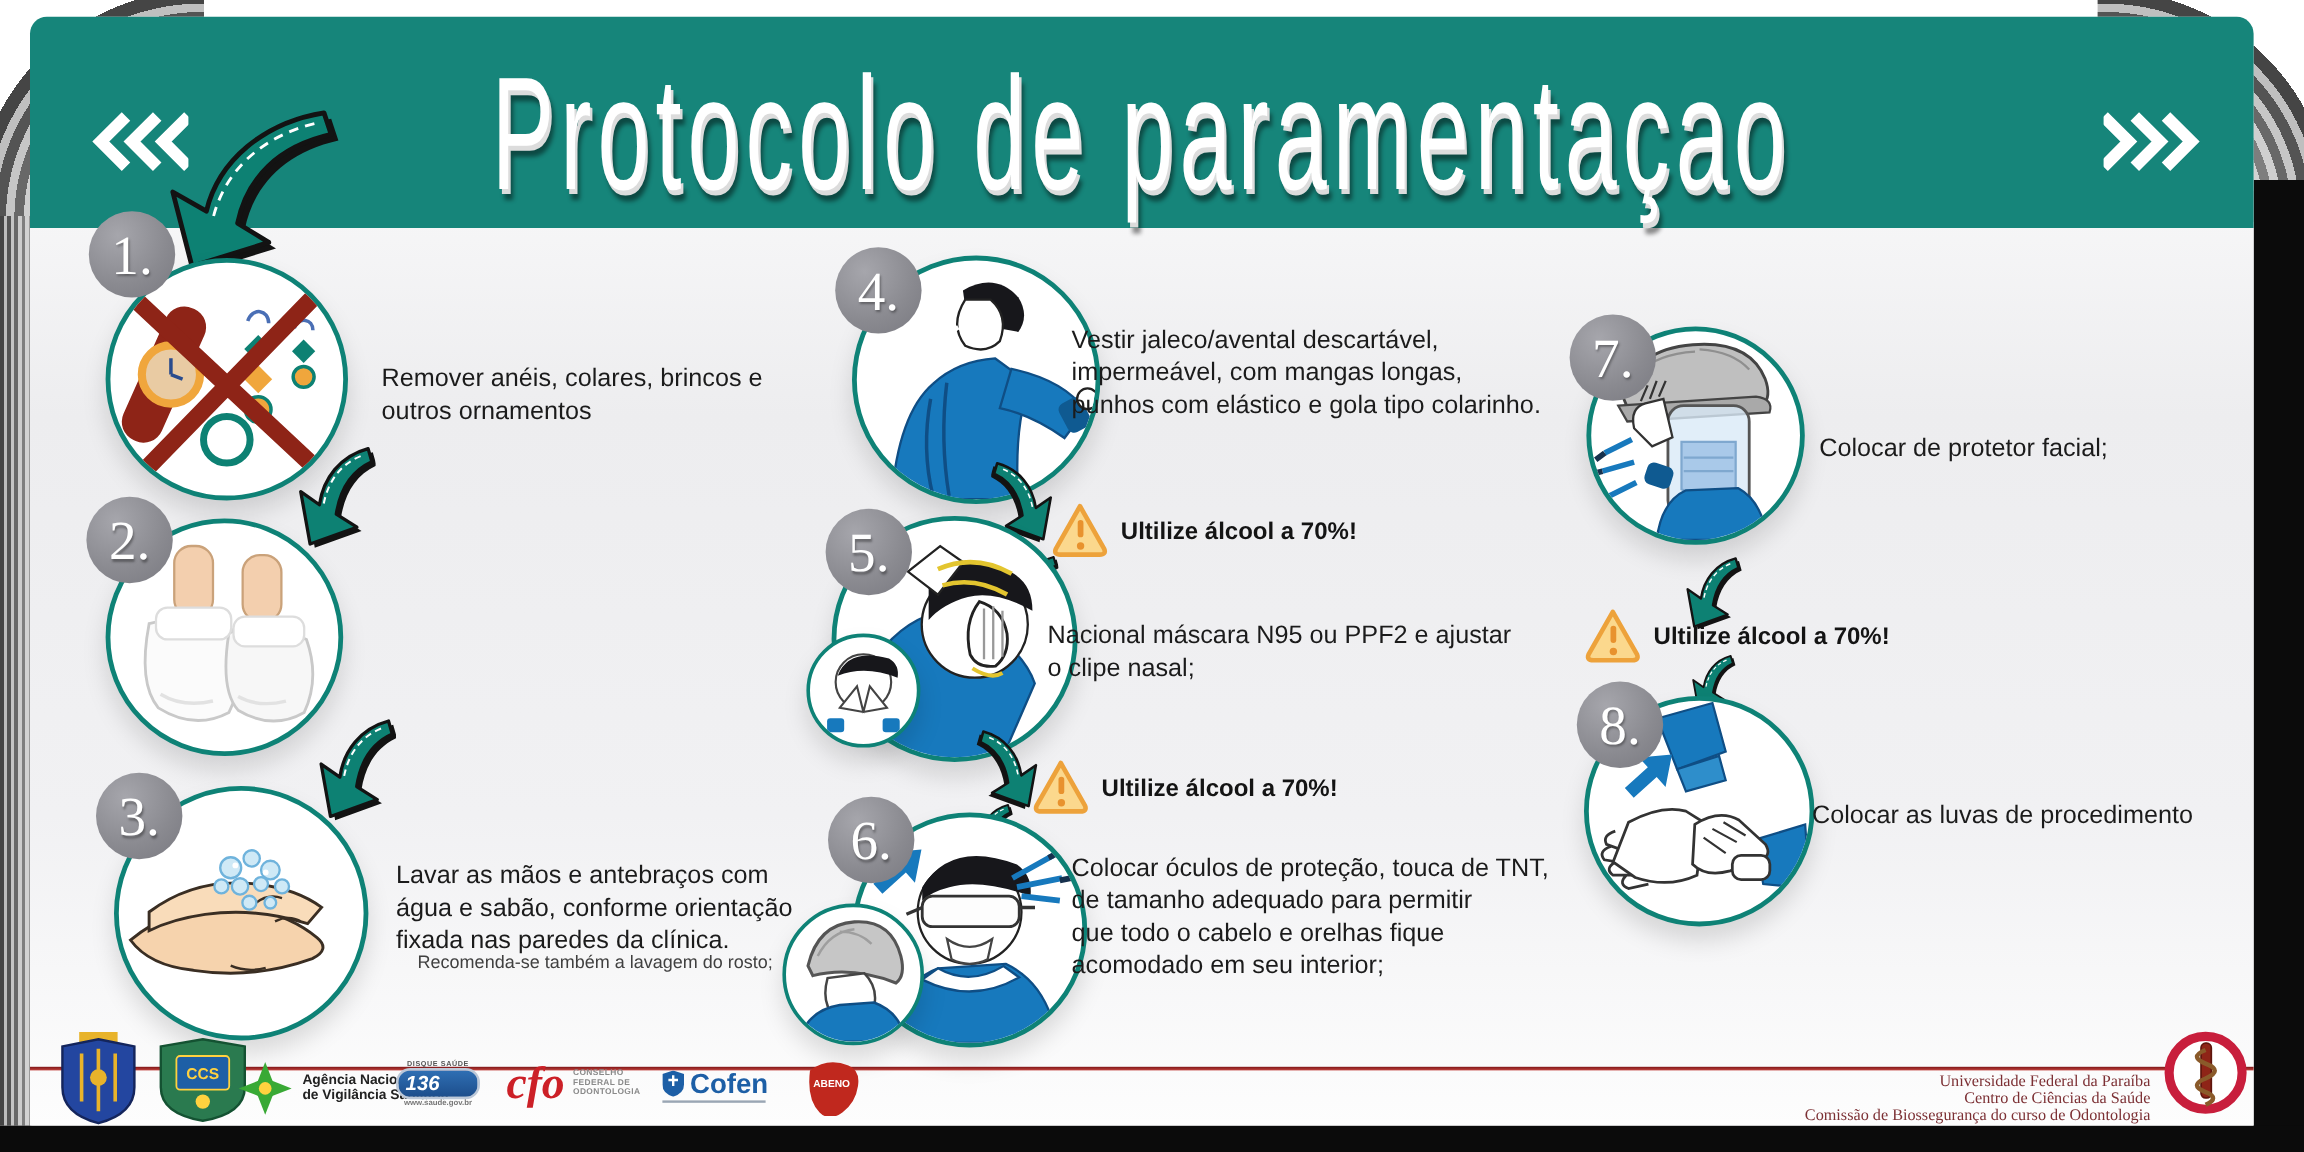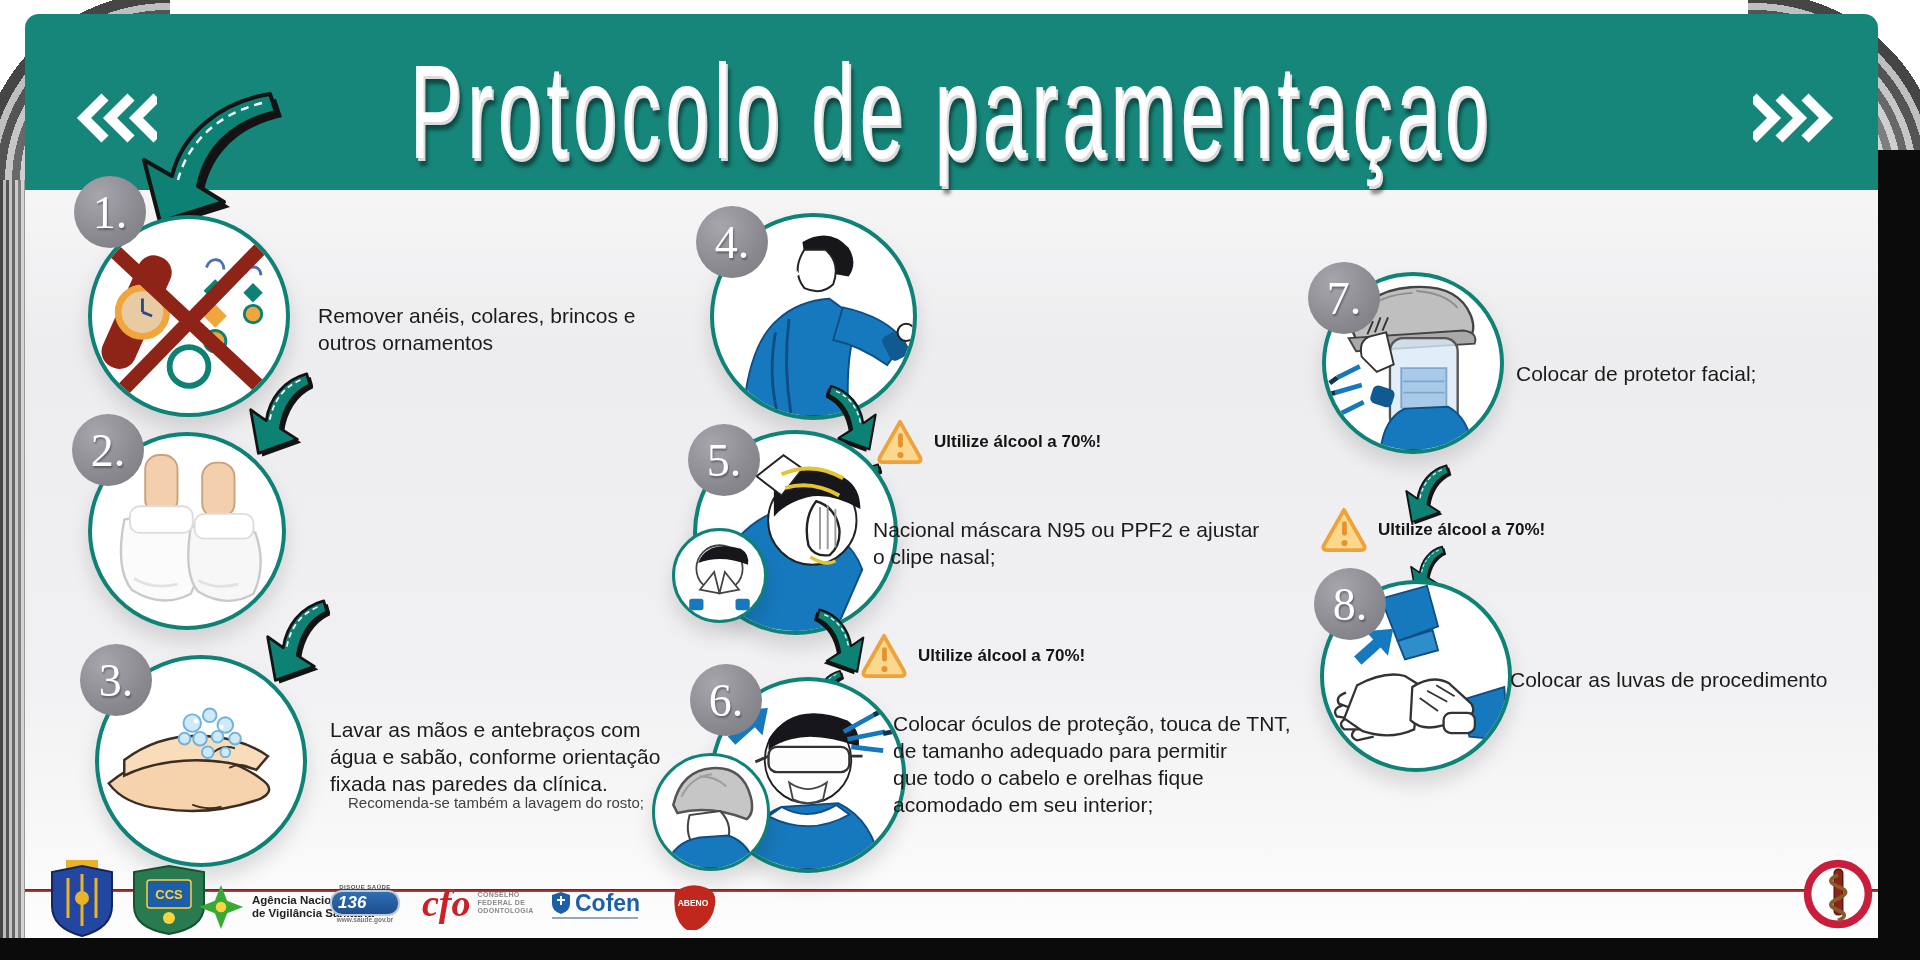--- a/index.html
+++ b/index.html
@@ -29,21 +29,21 @@
     text-shadow:2px 2px 0 #dcdcdc,4px 5px 3px rgba(0,0,0,.45);}
 
   
   .circle{background:#fff;border:4px solid #0e8276;border-radius:50%;box-shadow:0 12px 20px rgba(0,0,0,.13);overflow:hidden;box-sizing:border-box;}
   .badge{width:72px;height:72px;border-radius:50%;display:flex;align-items:center;justify-content:center;
     background:radial-gradient(circle at 34% 28%,#a6a6ac,#8a8a90 58%,#797980);
     color:#fff;font-family:"Liberation Serif",serif;font-size:46px;
     text-shadow:1px 2px 2px rgba(0,0,0,.35);}
   .step-text{font-size:21px;line-height:27px;color:#1b1b1b;}
   .sub-text{font-size:15px;line-height:18px;color:#404040;}
-  .warn-text{font-size:17px;font-weight:700;color:#141414;}
+  .warn-text{font-size:20px;font-weight:700;color:#141414;}
 
   
   .rule{left:25px;top:889px;width:1853px;height:3px;background:linear-gradient(180deg,#7e1416,#c3453f);}
   .foot-credits{left:1350px;top:894px;width:442px;text-align:right;
     font-family:"Liberation Serif",serif;font-size:13.5px;line-height:14px;color:#7c3034;}
   .anvisa-text{font-size:11.5px;line-height:13px;font-weight:700;color:#222;}
   .disq-top{font-size:6px;letter-spacing:.5px;color:#555;text-align:center;font-weight:700;}
   .disq-pill{background:linear-gradient(#2f6fb4,#1d4e8c);border:2px solid #bcc8d8;border-radius:12px;
     color:#fff;font-weight:700;font-style:italic;font-size:17px;text-align:left;padding:1px 6px;}
   .disq-url{font-size:6.5px;font-weight:700;color:#777;text-align:center;}
@@ -178,20 +178,23 @@
       <path d="M94,34 q-14,22 0,40 q18,8 30,-4 q8,-22 -8,-36 Z" fill="#fff" stroke="#222" stroke-width="2"></path>
       <path d="M30,207 q6,-74 36,-100 q22,-20 54,-22 l30,22 q-14,36 -10,100 Z" fill="#1779bd" stroke="#0f4e85" stroke-width="2"></path>
       <path d="M134,94 q46,10 64,36 l-18,24 q-28,-20 -56,-26 Z" fill="#1779bd" stroke="#0f4e85" stroke-width="2"></path>
       <rect x="178" y="120" width="22" height="28" rx="6" transform="rotate(-28 189 134)" fill="#0f5a91"></rect>
       <circle cx="200" cy="120" r="9" fill="#fff" stroke="#222" stroke-width="2"></circle>
       <path d="M64,120 q-8,44 2,84 M78,106 q-6,50 2,98" fill="none" stroke="#0f4e85" stroke-width="3"></path>
       <path d="M88,58 q-18,10 -26,28" fill="none" stroke="#fff" stroke-width="4"></path>
     </svg>
   </div>
   <div class="abs badge" style="left:696px;top:206px">4.</div>
+  <div class="abs step-text pre" style="left:893px;top:270px;width:400px">Vestir jaleco/avental descartável,
+impermeável, com mangas longas,
+punhos com elástico e gola tipo colarinho.</div>
 
   <svg class="abs" style="left:826px;top:382px;transform:scaleX(-1)" width="62" height="72" viewBox="0 0 100 115">
       <use href="#flowArrow"></use>
     </svg>
   <svg class="abs" style="left:876px;top:418px" width="48" height="48" viewBox="0 0 50 50">
       <use href="#warnTri"></use>
     </svg>
   <div class="abs warn-text" style="left:934px;top:432px">Ultilize álcool a 70%!</div>
   <svg class="abs" style="left:832px;top:460px" width="50" height="60" viewBox="0 0 100 115">
       <use href="#flowArrow"></use>
@@ -362,20 +365,25 @@
       <span class="cofen-name">Cofen</span>
     </div>
     <div class="tiny-bar" style="width:86px;margin-top:3px"></div>
   </div>
 
   <svg class="abs" style="left:668px;top:882px" width="48" height="48" viewBox="0 0 48 48">
     <path d="M7,10 q15,-11 32,-4 q10,4 8,17 q-2,14 -13,22 q-11,8 -19,0 q-11,-11 -8,-35 Z" fill="#c0281e"></path>
     <text x="25" y="24" text-anchor="middle" font-size="8.5" font-weight="bold" fill="#fff" font-family="Liberation Sans,sans-serif">ABENO</text>
   </svg>
 
+  <div class="abs foot-credits">
+    <div>Universidade Federal da Paraíba</div>
+    <div>Centro de Ciências da Saúde</div>
+    <div>Comissão de Biossegurança do curso de Odontologia</div>
+  </div>
 
   <svg class="abs" style="left:1800px;top:856px" width="76" height="76" viewBox="0 0 80 80">
     <circle cx="40" cy="40" r="32" fill="#fff" stroke="#c81e3c" stroke-width="8"></circle>
     <rect x="36" y="14" width="9" height="48" rx="4" fill="#8e2417" stroke="#5d150c" stroke-width="1.5"></rect>
     <path d="M40,20 q-15,6 0,12 q16,6 0,13 q-15,6 0,12 q13,5 0,11" fill="none" stroke="#8a5a2a" stroke-width="4"></path>
   </svg>
 
 </div>
 
 </body></html>

